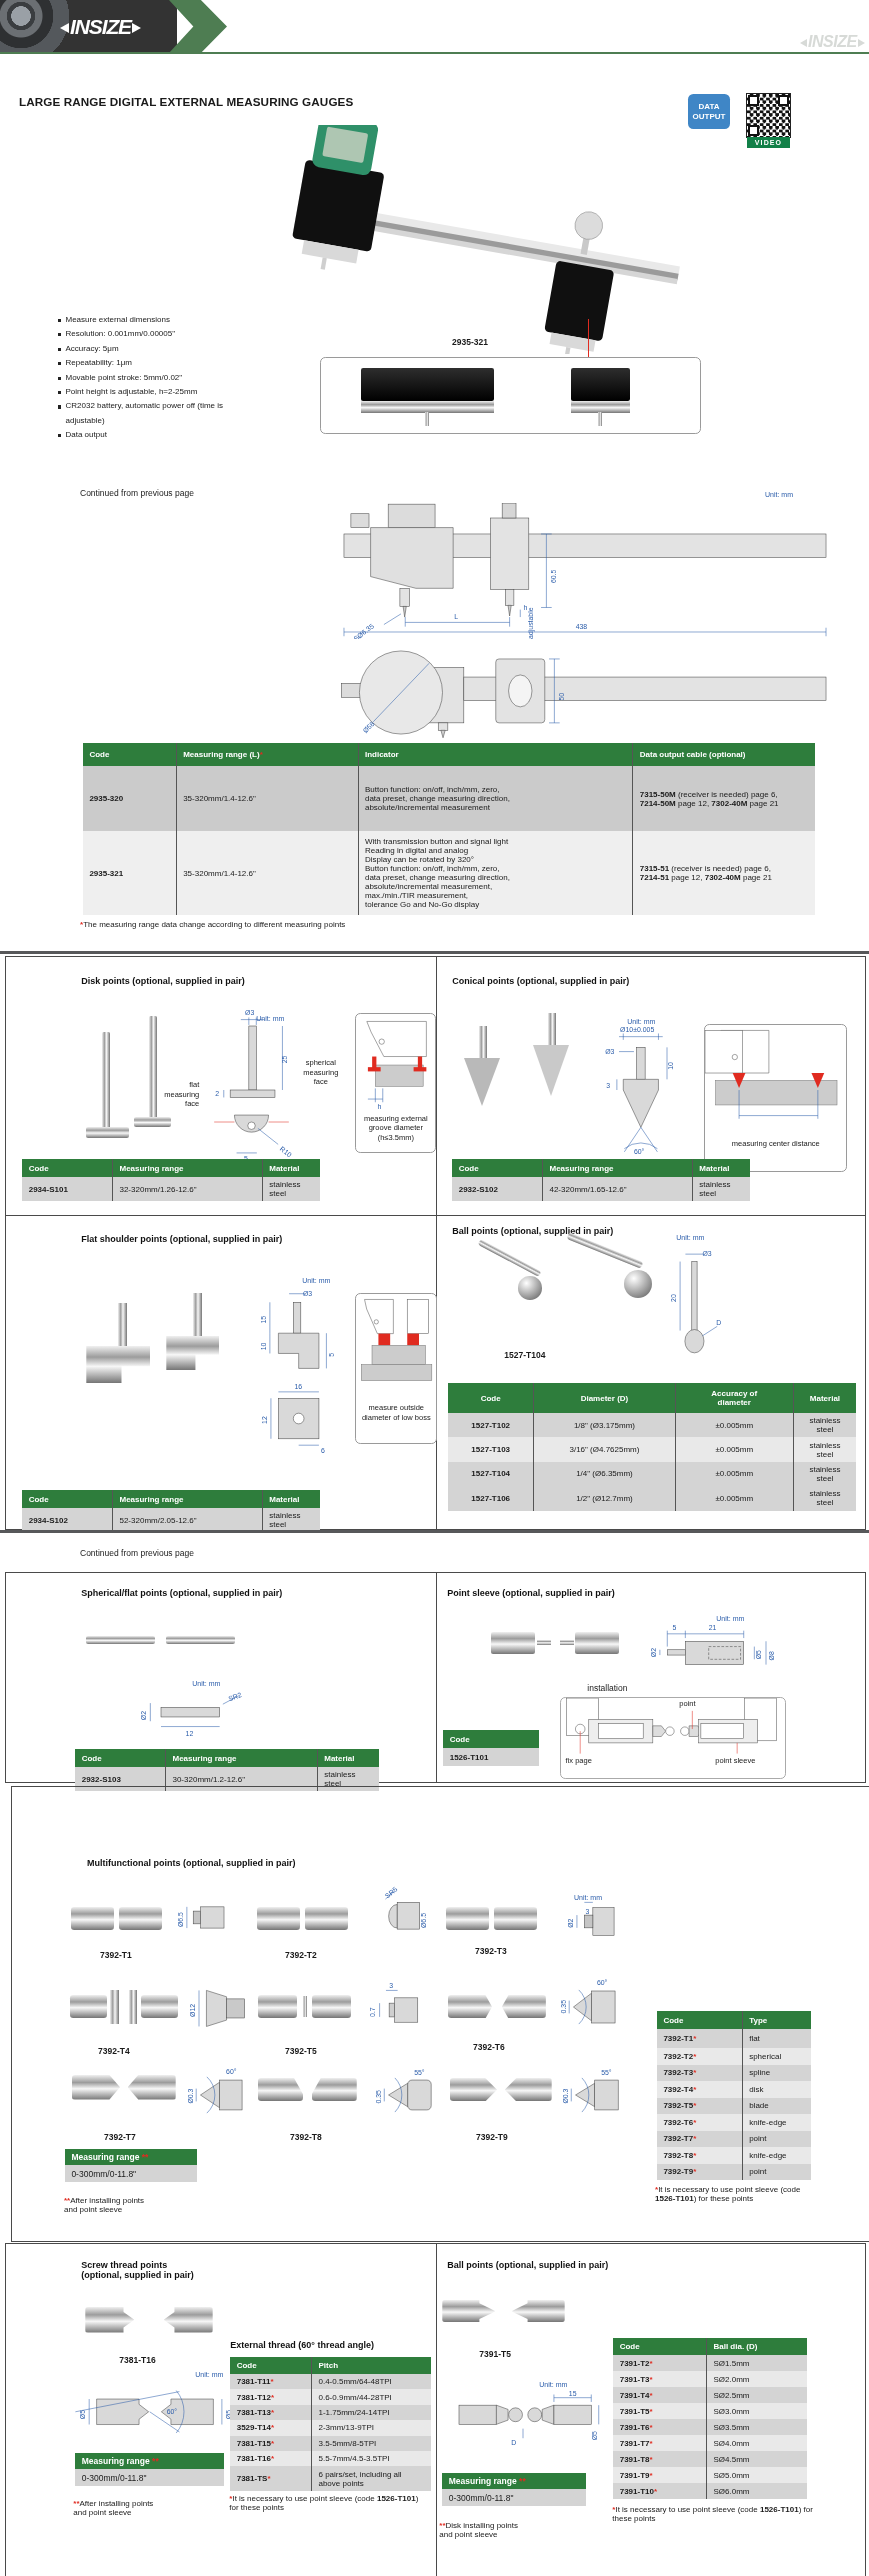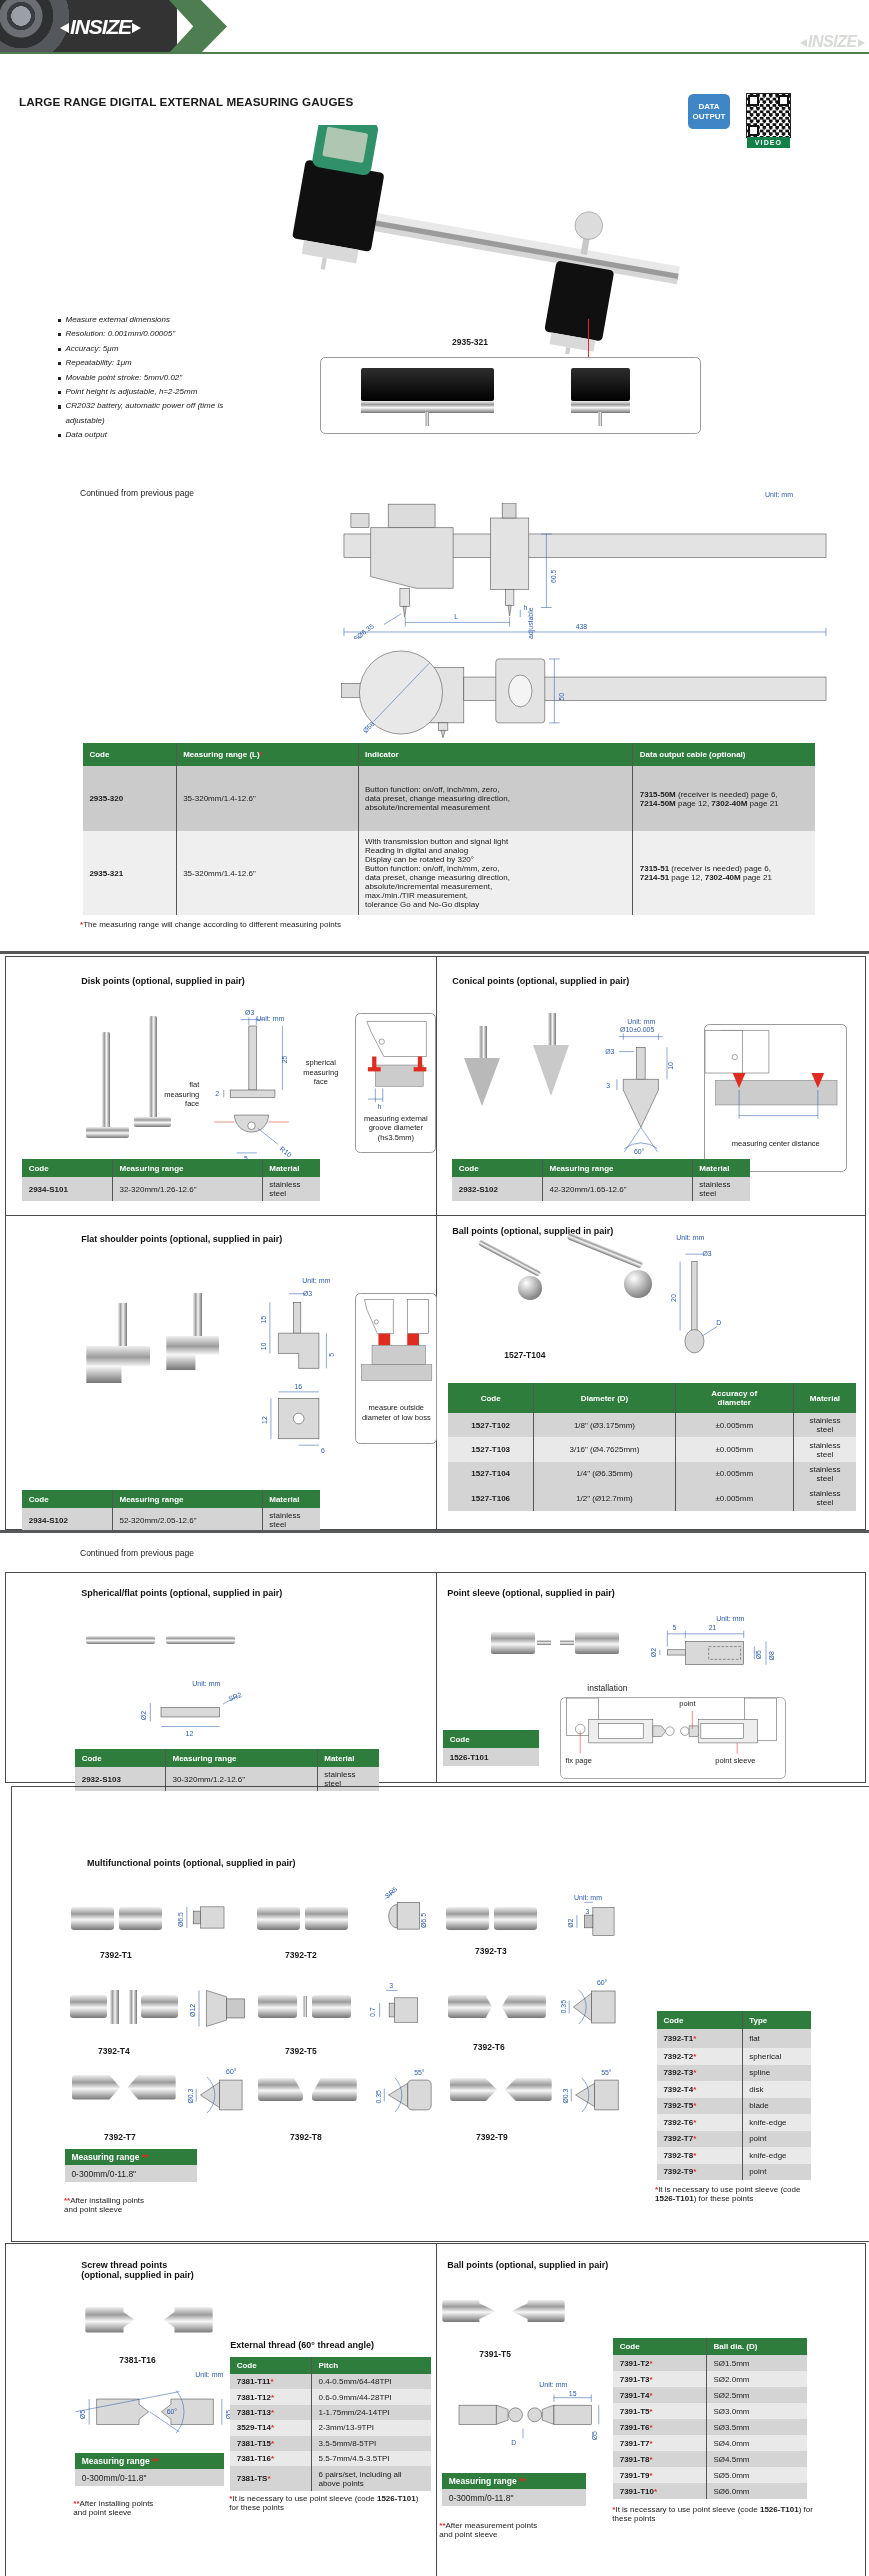--- a/index.html
+++ b/index.html
@@ -28,21 +28,21 @@
   
   .h1{left:19px;top:95px;font-size:11.7px;font-weight:bold;letter-spacing:0.1px;}
   .badge{left:688px;top:94px;width:42px;height:35px;background:#3f86c6;border-radius:5.3px;color:#fff;font-size:8px;font-weight:bold;text-align:center;display:flex;flex-direction:column;justify-content:center;line-height:10px;}
   .qr{left:747px;top:94px;width:43px;height:43px;background:
       repeating-conic-gradient(#111 0 25%,#fff 0 50%) 0 0/6.4px 6.4px;outline:0.5px solid #222;}
   .qr i{position:absolute;width:10.7px;height:10.7px;border:2.1px solid #111;background:#fff;box-sizing:border-box;}
   .qr .f1{left:1.1px;top:1.1px}.qr .f2{right:1.1px;top:1.1px}.qr .f3{left:1.1px;bottom:1.1px}
   .video{left:747px;top:137px;width:43px;height:11.2px;background:#128048;color:#fff;font-size:7px;font-weight:bold;text-align:center;line-height:11.2px;letter-spacing:1.1px;}
   
   .features{left:58px;top:313px;width:250px;font-size:8px;line-height:14.4px;}
-  .features .row{display:flex;font-style:italic;}
+  .features .row{display:flex;}
   .features .sq{width:3.2px;height:3.2px;background:#222;margin:5.9px 4.3px 0 0;flex:none;}
   .code-lbl{font-size:8.5px;font-weight:bold;}
   .inset{border:0.5px solid #9a9a9a;border-radius:5.3px;background:#fff;}
   .leader{background:#e02b20;width:0.5px;}
   
   table{border-collapse:collapse;font-size:8px;}
   .gt th{background:#2e7d3c;color:#fff;font-weight:bold;text-align:left;padding:3.2px 6.4px;border-left:0.5px solid #555;}
   .gt th:first-child{border-left:none;}
   .gt td{padding:3.2px 6.4px;border-left:0.5px solid #555;vertical-align:middle;}
   .gt td:first-child{border-left:none;}
@@ -236,21 +236,21 @@
 Button function: on/off, inch/mm, zero,
 data preset, change measuring direction,
 absolute/incremental measurement,
 max./min./TIR measurement,
 tolerance Go and No-Go display</td>
       <td class="pre"><b>7315-51</b><span> (receiver is needed) page 6,
 </span><b>7214-51</b><span> page 12, </span><b>7302-40M</b><span> page 21</span></td>
     </tr>
   </tbody>
     </table>
-  <div class="abs foot" style="left:80px;top:920px"><span class="red">*</span><span>The measuring range will change according to different measuring points</span></div>
+  <div class="abs foot" style="left:80px;top:920px"><span class="red">*</span><span>The measuring range data change according to different measuring points</span></div>
 
   <div class="abs thick" style="top:951px"></div>
 
   <div class="abs boxgrid" style="left:5.3px;top:956px;width:859px;height:572px">
     <div class="vdiv"></div>
     <div class="hdiv" style="top:258px"></div>
 
     <div class="abs sec-title" style="left:75px;top:19px">Disk points (optional, supplied in pair)</div>
     <div class="abs metv" style="left:96px;top:75px;width:7.5px;height:101px;border-radius:1.6px"></div>
     <div class="abs met" style="left:80px;top:170px;width:43px;height:10.7px;border-radius:2.1px"></div>
@@ -902,21 +902,21 @@
         <line x1="150" y1="74" x2="150" y2="92"></line>
       </g>
       <text class="dim" x="236" y="12">15</text>
       <text class="dim" transform="rotate(-90 288 96)" x="288" y="96">Ø5</text>
       <text class="dim" x="128" y="104">D</text>
     </svg>
     <div class="abs" style="left:436px;top:229px;width:144px">
       <div class="mrband"><span>Measuring range</span> <span class="red">**</span></div>
       <div class="mrval">0-300mm/0-11.8"</div>
     </div>
-    <div class="abs foot" style="left:433px;top:277px;width:149px"><span class="red">**</span><span class="pre">After measurement points
+    <div class="abs foot" style="left:433px;top:277px;width:149px"><span class="red">**</span><span class="pre">Disk installing points
 and point sleeve</span></div>
 
     <table class="abs gt" style="left:607px;top:94px;width:194px">
       <tbody>
           <tr style="height:17px">
             <th style="width:80px">Code</th>
             <th>Ball dia. (D)</th>
           </tr>
       <tr class="oA" style="height:16px">
             <td><span class="b">7391-T2</span><span class="red">*</span></td>

